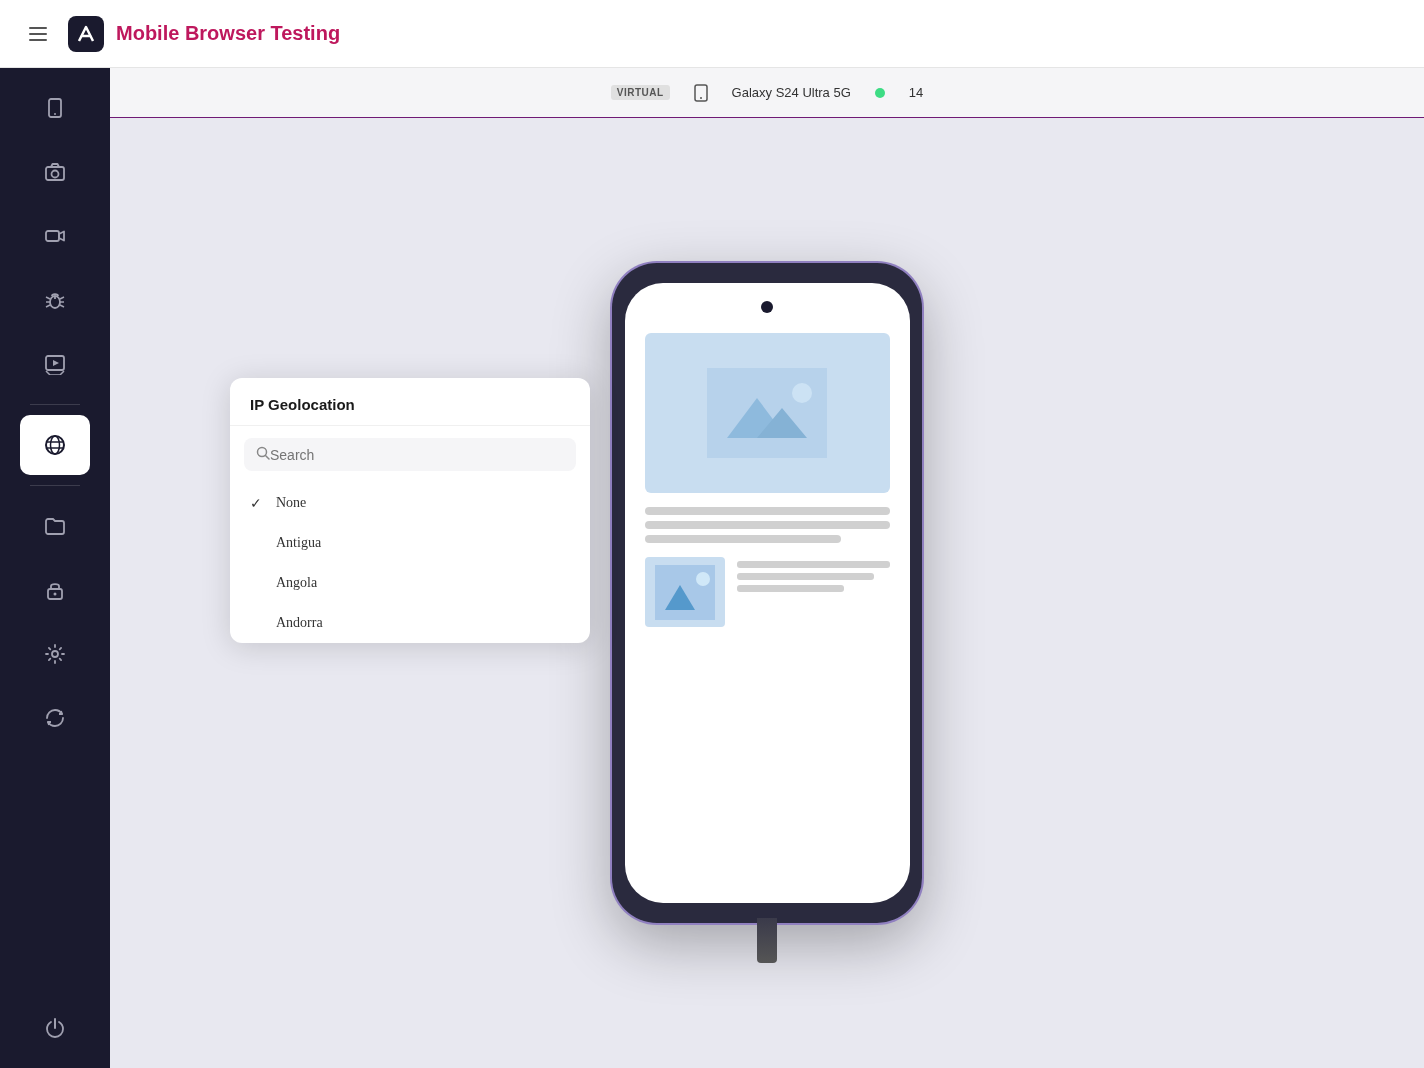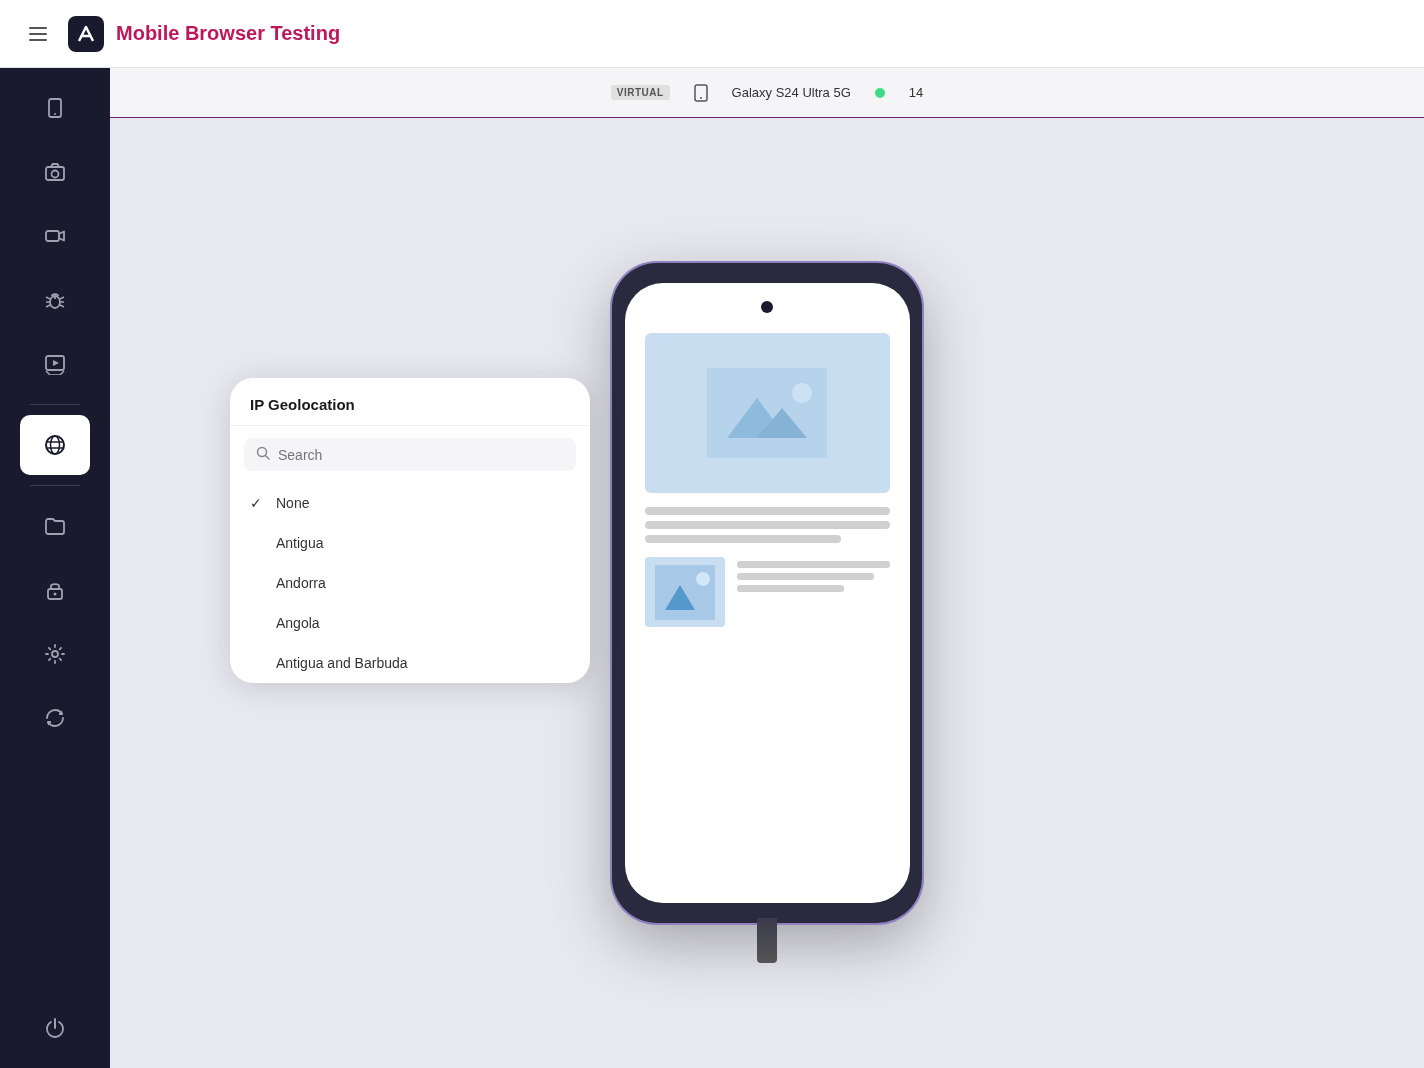--- a/index.html
+++ b/index.html
@@ -233,41 +233,40 @@
       border-radius: 0 0 4px 4px;
     }
 
     
     .geo-popup {
       position: absolute;
       left: 120px;
       top: 260px;
       width: 360px;
       background: #fff;
-      border-radius: 23px;
+      border-radius: 12px;
       box-shadow: 0 4px 30px rgba(0,0,0,0.15);
       z-index: 100;
       overflow: hidden;
     }
     .geo-popup-header {
       padding: 18px 20px 12px;
       font-size: 15px;
       font-weight: 600;
       color: #1a1a1a;
       border-bottom: 1px solid #f0f0f0;
     }
     .geo-search-container {
       padding: 12px 14px;
     }
     .geo-search-box {
       display: flex;
       background: #f5f5f7;
       border-radius: 8px;
       padding: 8px 12px;
-      gap: 8px;
     }
     .geo-search-icon {
       color: #888;
       font-size: 14px;
     }
     .geo-search-input {
       border: none;
       background: transparent;
       font-size: 14px;
       color: #333;
@@ -291,21 +290,21 @@
       gap: 10px;
     }
     .geo-item.selected {
       font-weight: 500;
     }
     .geo-check {
       color: #333;
       font-size: 14px;
       width: 16px;
     }
-    .geo-item-label { flex: 1; }
+    .geo-item-label { flex: 1; font-family: Liberation Serif, serif; }
   </style>
 </head>
 <body>
 
 <div class="topbar">
   <div class="topbar-menu-btn">
     <svg width="18" height="14" viewBox="0 0 18 14" fill="none">
       <rect y="0" width="18" height="2" rx="1" fill="#555"></rect>
       <rect y="6" width="18" height="2" rx="1" fill="#555"></rect>
       <rect y="12" width="18" height="2" rx="1" fill="#555"></rect>
@@ -462,32 +461,28 @@
 
 
 
           <div class="geo-item">
             <span class="geo-check"> </span>
             <span class="geo-item-label">Antigua</span>
           </div>
 
           <div class="geo-item">
             <span class="geo-check"> </span>
+            <span class="geo-item-label">Angola</span>
+          </div>
+
+          <div class="geo-item">
+            <span class="geo-check"> </span>
             <span class="geo-item-label">Andorra</span>
           </div>
 
-          <div class="geo-item">
-            <span class="geo-check"> </span>
-            <span class="geo-item-label">Angola</span>
-          </div>
-
-          <div class="geo-item">
-            <span class="geo-check"> </span>
-            <span class="geo-item-label">Antigua and Barbuda</span>
-          </div>
         </div>
       </div>
 
       <div class="phone-mockup">
         <div class="phone-screen">
           <div class="phone-camera"></div>
           <div class="phone-content">
 
             <div class="phone-image-placeholder">
               <svg width="120" height="90" viewBox="0 0 120 90" fill="none">

